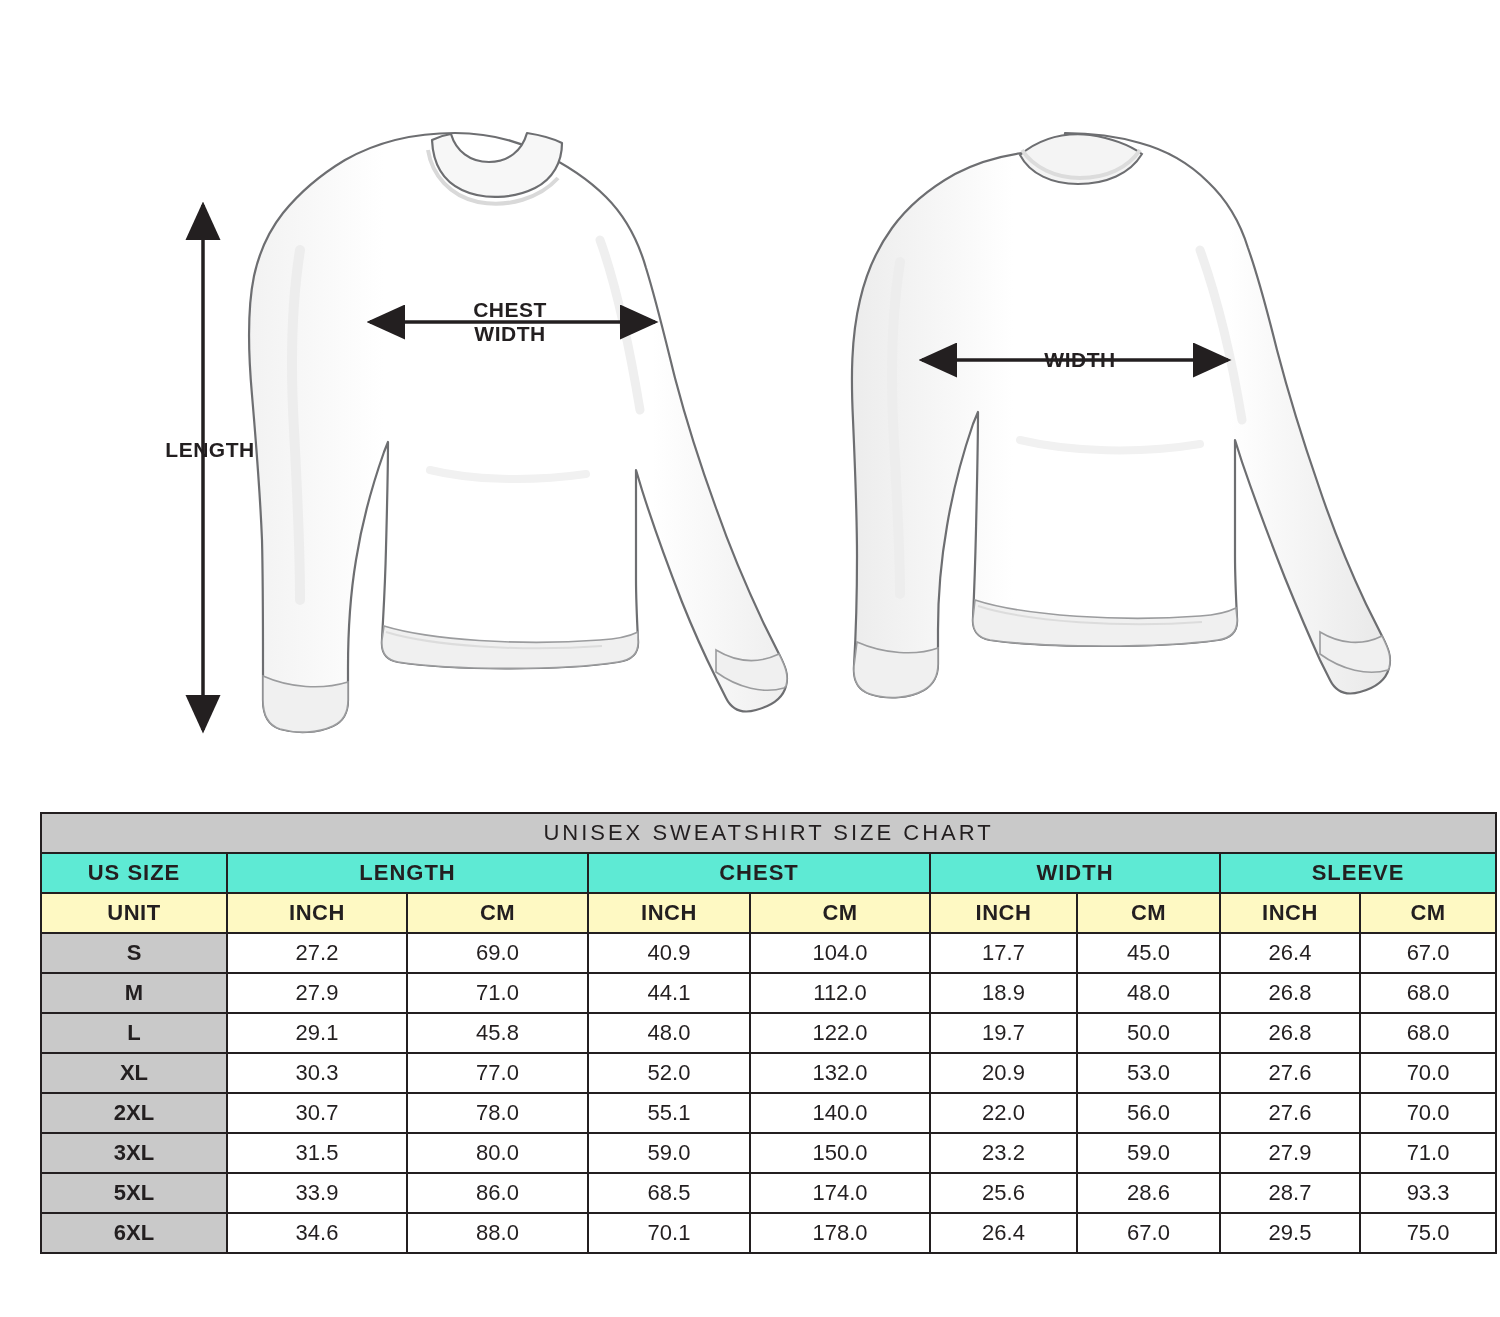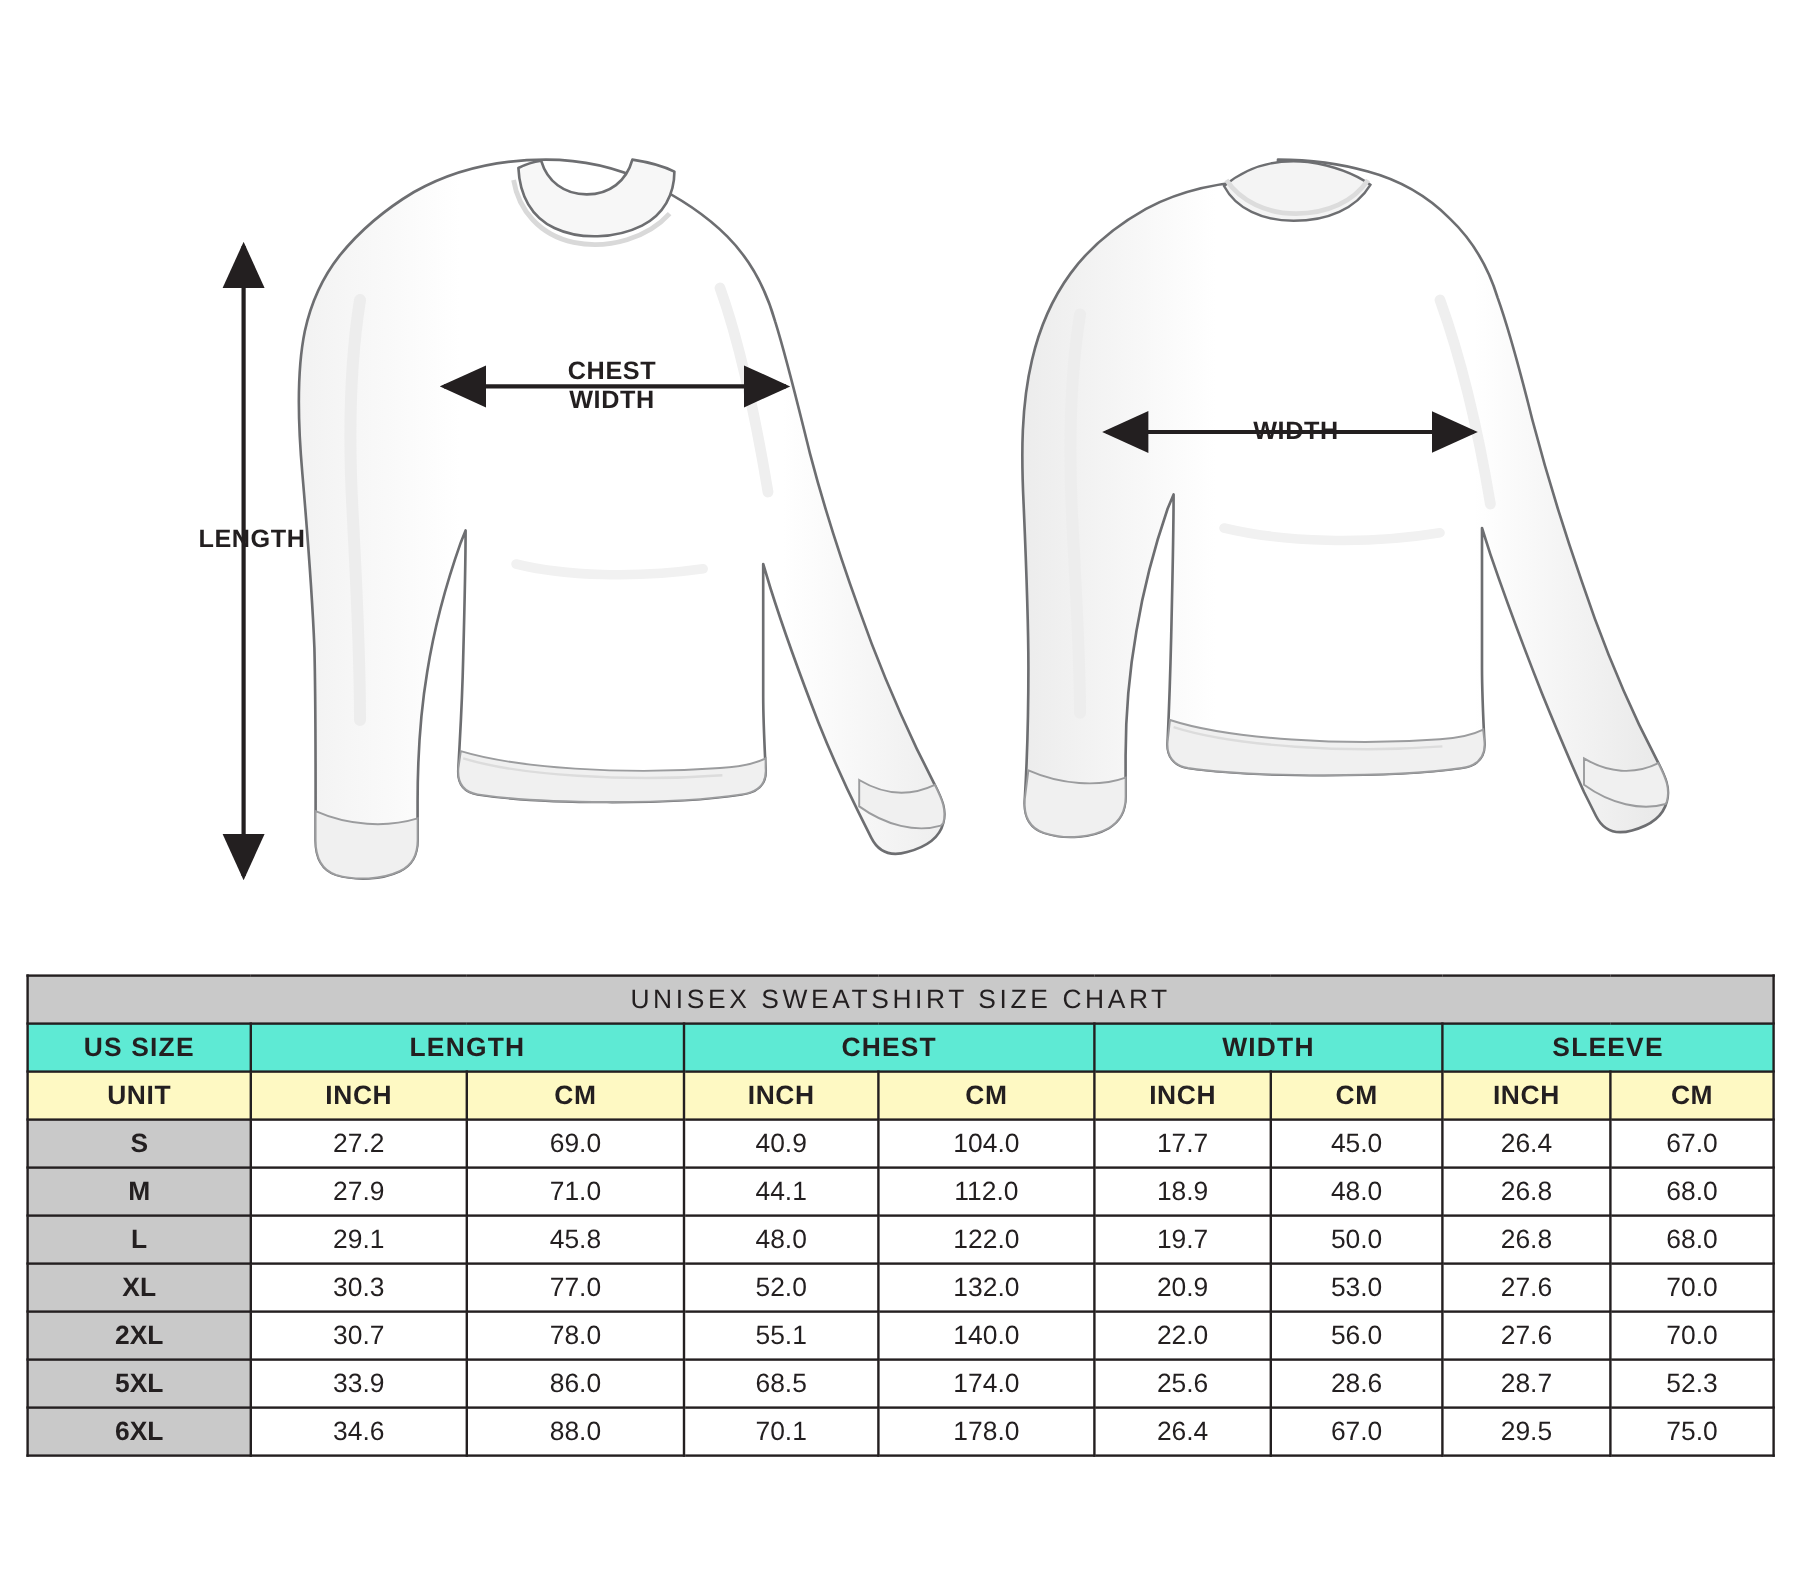--- a/index.html
+++ b/index.html
@@ -51,21 +51,21 @@
   #width-label {
     left: 1010px;
     top: 348px;
     width: 140px;
     font-size: 21px;
   }
 
   
   #size-chart-wrap {
     position: absolute;
-    left: 22px;
+    left: 40px;
     top: 812px;
     width: 1455px;
   }
 
   table.size-chart {
     border-collapse: collapse;
     width: 1455px;
     table-layout: fixed;
   }
 
@@ -369,29 +369,40 @@
         <td class="val">30.7</td>
         <td class="val">78.0</td>
         <td class="val">55.1</td>
         <td class="val">140.0</td>
         <td class="val">22.0</td>
         <td class="val">56.0</td>
         <td class="val">27.6</td>
         <td class="val">70.0</td>
       </tr>
       <tr>
+        <td class="size-cell">3XL</td>
+        <td class="val">31.5</td>
+        <td class="val">80.0</td>
+        <td class="val">59.0</td>
+        <td class="val">150.0</td>
+        <td class="val">23.2</td>
+        <td class="val">59.0</td>
+        <td class="val">27.9</td>
+        <td class="val">71.0</td>
+      </tr>
+      <tr>
         <td class="size-cell">5XL</td>
         <td class="val">33.9</td>
         <td class="val">86.0</td>
         <td class="val">68.5</td>
         <td class="val">174.0</td>
         <td class="val">25.6</td>
         <td class="val">28.6</td>
         <td class="val">28.7</td>
-        <td class="val">52.3</td>
+        <td class="val">93.3</td>
       </tr>
       <tr>
         <td class="size-cell">6XL</td>
         <td class="val">34.6</td>
         <td class="val">88.0</td>
         <td class="val">70.1</td>
         <td class="val">178.0</td>
         <td class="val">26.4</td>
         <td class="val">67.0</td>
         <td class="val">29.5</td>

